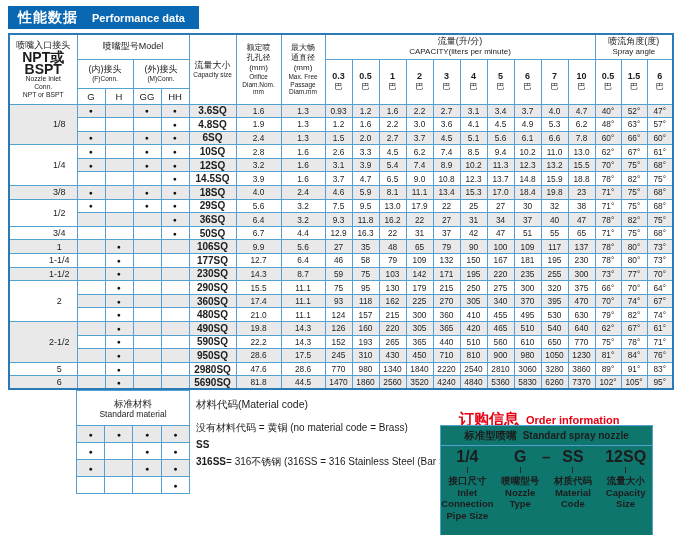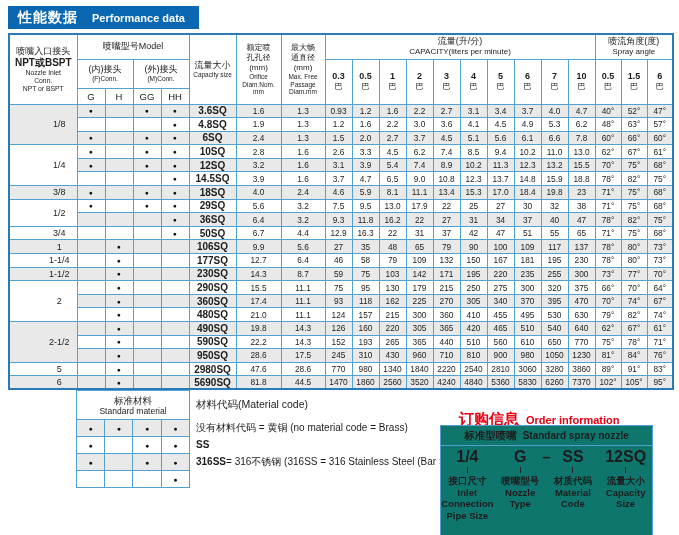--- a/index.html
+++ b/index.html
@@ -19,40 +19,40 @@
   
   table.perf { position:absolute; left:8px; top:33px; width:664px;
     border-collapse:collapse; table-layout:fixed; border:2px solid #2a7ab8; }
   .perf th, .perf td { border:1px solid #54a0d0; text-align:center; vertical-align:middle;
     padding:0; overflow:hidden; font-weight:normal; }
   tr.hA { height:25px; } tr.hB { height:29px; } tr.hC { height:16px; }
   .hz  { font-size:9px; line-height:11px; }
   .he9 { font-size:8px; line-height:10px; }
   .he7 { font-size:6.5px; line-height:7.5px; }
   .ih1 { font-size:9px; line-height:11px; }
-  .ih2 { font-size:10px; font-weight:bold; line-height:12px; }
+  .ih2 { font-size:14px; font-weight:bold; line-height:12px; }
   .ihe { font-size:6.8px; line-height:8px; }
   .colhead { font-size:9.5px; font-weight:bold; }
   .ph .n { font-size:9px; font-weight:bold; line-height:11px; }
   .ph .u { font-size:8px; line-height:10px; }
   .sepL { border-left:3px double #4d9ace; }
   .perf tbody tr { height:13.6px; }
   .perf td.val   { font-size:8.3px; }
   .perf td.size  { font-size:10px; font-weight:bold; }
   .perf td.dot   { font-size:6.5px; color:#111; }
   .perf td.inlet { font-size:9px; }
   .perf tr.g td  { background:#e9e9e9; }
   .perf td.inlet { background:#fff;padding-left:32px; }
 
   
   table.mat { position:absolute; left:76px; top:390px; width:114px;
     border-collapse:collapse; table-layout:fixed; border:1px solid #54a0d0; }
   .mat th, .mat td { border:1px solid #54a0d0; text-align:center; vertical-align:middle;
     padding:0; font-weight:normal; }
-  .mat thead tr { height:29px; }
+  .mat thead tr { height:35px; }
   .mat tbody tr { height:17px; }
   .mat .mz { font-size:9.5px; line-height:11px; }
   .mat .me { font-size:8.5px; line-height:10px; }
   .mat td  { font-size:7px; color:#111; }
   .mat tr.g td { background:#e9e9e9; }
 
   
   .matinfo { position:absolute; left:196px; top:390px; width:270px; }
   .mhead { height:29px; display:flex; align-items:center; font-size:10.5px; }
   .mline { height:17px; display:flex; align-items:center; font-size:10px; white-space:nowrap; }
@@ -630,21 +630,21 @@
           <td class="dot"></td>
           <td class="dot">●</td>
           <td class="dot"></td>
           <td class="dot"></td>
           <td class="size">950SQ</td>
           <td class="val">28.6</td>
           <td class="val">17.5</td>
           <td class="val sepL">245</td>
           <td class="val">310</td>
           <td class="val">430</td>
-          <td class="val">960</td>
+          <td class="val">450</td>
           <td class="val">710</td>
           <td class="val">810</td>
           <td class="val">900</td>
           <td class="val">980</td>
           <td class="val">1050</td>
           <td class="val">1230</td>
           <td class="val sepL">81°</td>
           <td class="val">84°</td>
           <td class="val">76°</td>
         </tr>

